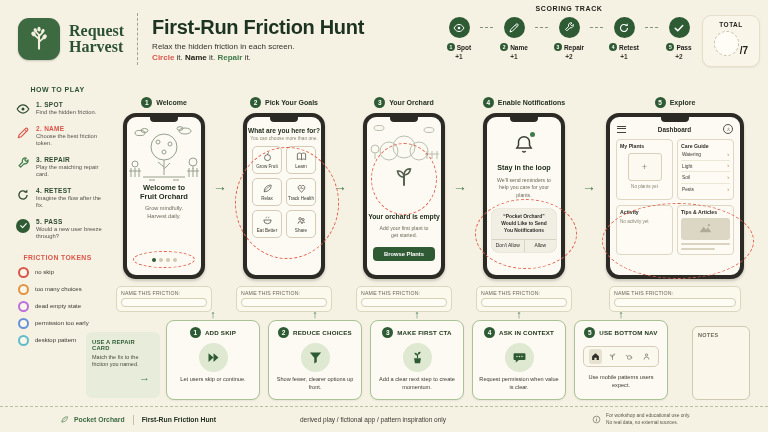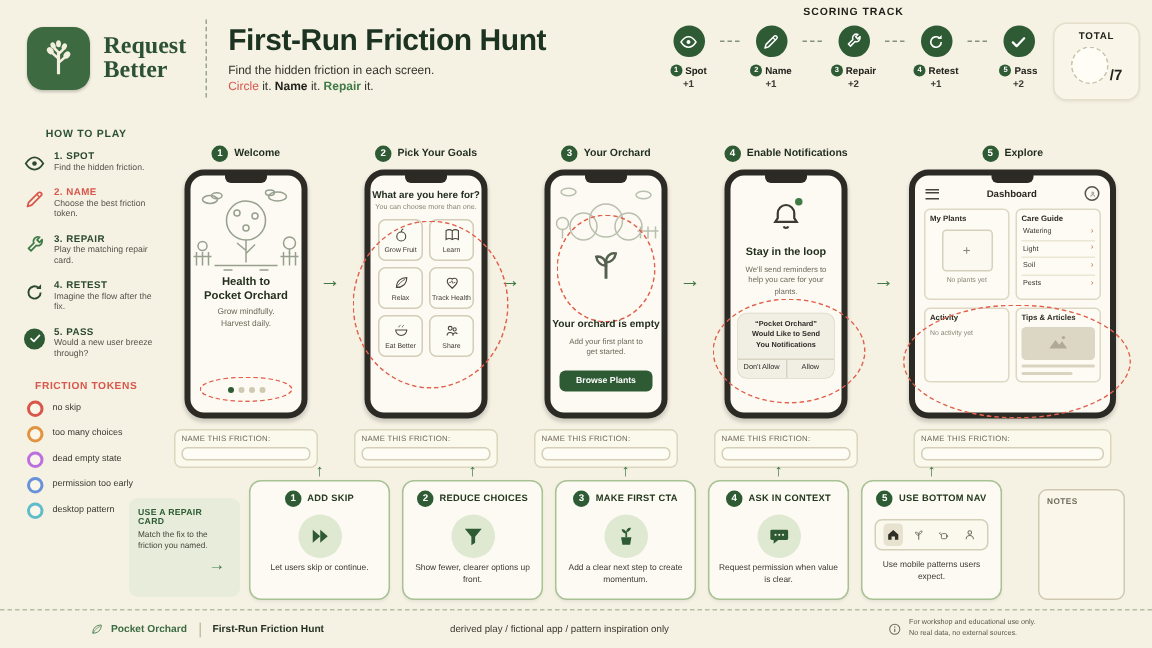--- a/index.html
+++ b/index.html
@@ -11,21 +11,21 @@
   
   .header { position:absolute; left:0; top:0; width:768px; height:78px; display:flex; align-items:center; }
   .logo-block { display:flex; align-items:center; gap:9px; padding-left:18px; }
   .logo-square { width:42px; height:42px; background:#3d6a40; border-radius:11px; display:flex; align-items:center; justify-content:center; color:#f3efdf; box-shadow:0 1px 2px rgba(0,0,0,.2); }
   .logo-square svg { width:28px; height:28px; }
   .logo-text { font-family:"Liberation Serif",serif; font-weight:bold; font-size:16px; line-height:1.03; color:#2c5134; }
   .header-divider { border-left:1px dashed #9aa78e; height:52px; margin:0 14px 0 13px; }
   .main-title { font-size:20px; font-weight:bold; color:#1c3322; letter-spacing:-0.3px; }
   .subtitle { font-size:8px; color:#33332a; margin-top:3px; }
   .tagline { font-size:8px; margin-top:2px; color:#33332a; }
-  .tg-red { color:#d9564a; font-weight:normal;margin-top:48px; }
+  .tg-red { color:#d9564a; font-weight:bold;margin-top:48px; }
   .tg-dark { color:#22221c; font-weight:bold; }
   .tg-green { color:#3f7a47; font-weight:bold; }
 
   
   .scoring { position:absolute; left:438px; top:5px; width:262px; }
   .scoring-title { text-align:center; font-size:7px; font-weight:bold; letter-spacing:.6px; color:#22221c; }
   .track-row { display:flex; align-items:flex-start; margin-top:5px; }
   .track-step { width:42px; display:flex; flex-direction:column; align-items:center; flex:0 0 auto; }
   .track-circle { width:21px; height:21px; border-radius:50%; background:#2e5b34; color:#fff; display:flex; align-items:center; justify-content:center; }
   .track-circle svg { width:12px; height:12px; }
@@ -269,27 +269,27 @@
 
   <div class="header">
     <div class="logo-block">
       <div class="logo-square">
           <svg class="ic">
             <use href="#i-tree"></use>
           </svg>
         </div>
       <div class="logo-text">
         <div>Request</div>
-        <div>Better</div>
+        <div>Harvest</div>
       </div>
     </div>
     <div class="header-divider"></div>
     <div class="title-block">
       <div class="main-title">First-Run Friction Hunt</div>
-      <div class="subtitle">Find the hidden friction in each screen.</div>
+      <div class="subtitle">Relax the hidden friction in each screen.</div>
       <div class="tagline"><span class="tg-red">Circle</span><span> it. </span><span class="tg-dark">Name</span><span> it. </span><span class="tg-green">Repair</span><span> it.</span></div>
     </div>
 
     <div class="scoring">
       <div class="scoring-title">SCORING TRACK</div>
       <div class="track-row">
         <div class="track-step">
           <div class="track-circle">
               <svg class="ic">
                 <use href="#i-eye"></use>
@@ -467,21 +467,21 @@
               <circle cx="37" cy="29" r="2"></circle>
             <path d="M37 37v15M37 44l-6-5M37 46l6-6"></path>
             <path d="M16 54h42M22 57h6M46 57h6"></path>
             <path d="M4 45v9M8 45v9M12 45v9M2 48h12"></path>
             <path d="M62 45v9M66 45v9M70 45v9M60 48h12"></path>
             <circle cx="66" cy="39" r="4"></circle>
               <path d="M66 43v3"></path>
             <circle cx="8" cy="41" r="3"></circle>
           </g>
         </svg>
-        <div class="p1-title">Health to Pocket Orchard</div>
+        <div class="p1-title">Welcome to Fruit Orchard</div>
         <div class="p1-sub">Grow mindfully. Harvest daily.</div>
         <div class="dots-ring">
           <span class="dot active"></span>
           <span class="dot"></span>
           <span class="dot"></span>
           <span class="dot"></span>
         </div>
       </div>
       <div class="friction-box">
         <div class="friction-label">NAME THIS FRICTION:</div>

